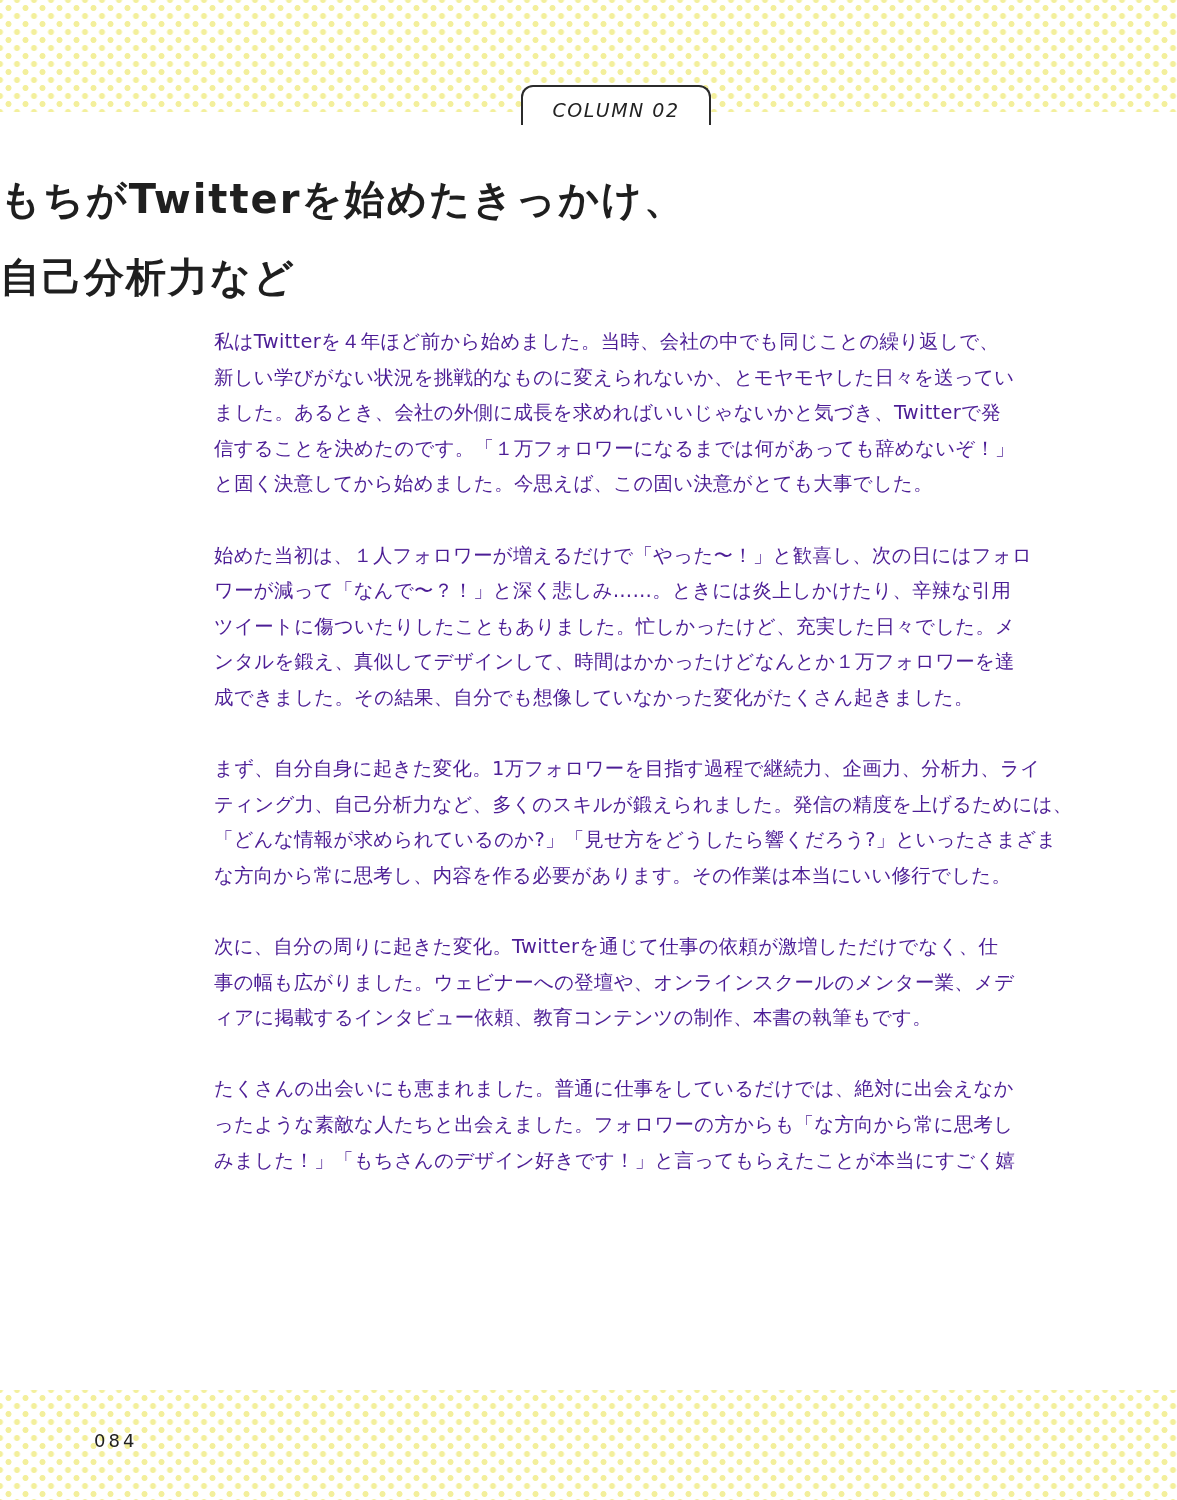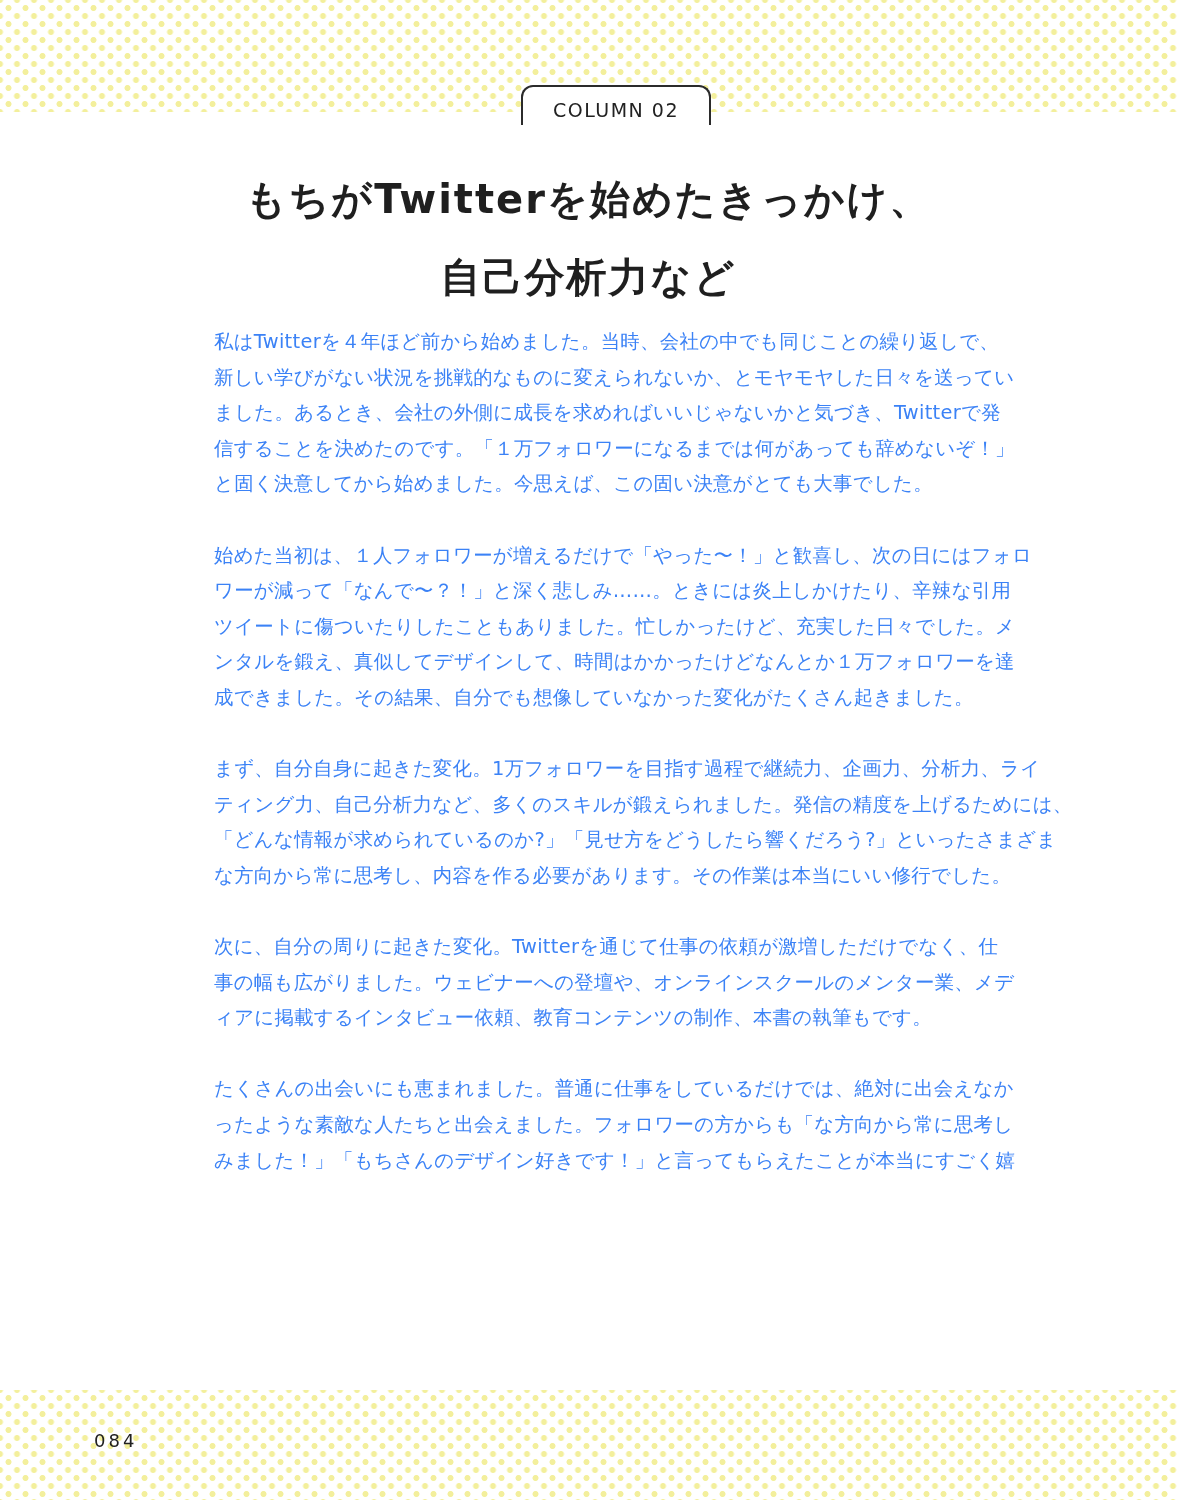--- a/index.html
+++ b/index.html
@@ -24,35 +24,35 @@
   .column-tab {
     position: absolute; left: 521px; top: 85px;
     width: 190px; height: 40px;
     background: #fff;
     border: 2px solid #2b2b2b; border-bottom: none;
     border-radius: 12px 12px 0 0;
     box-sizing: border-box;
     text-align: center;
     font-family: "DejaVu Sans", sans-serif;
     font-size: 19px; letter-spacing: 1.5px;
-    line-height: 46px; color: #222;
+    line-height: 46px; color: #222; font-style: italic;
   }
   .title {
     position: absolute; left: 0; right: 0; top: 160px;
-    text-align: center;
+    text-align: left;
     font-family: "DejaVu Sans", sans-serif;
     font-weight: bold;
     font-size: 40px; line-height: 78px;
     color: #1f1f1f; letter-spacing: 2px;
   }
   .body-text {
     position: absolute; left: 214px; top: 324px; width: 820px;
     font-family: "DejaVu Sans", sans-serif;
     font-size: 19.4px; line-height: 35.6px;
-    color: #3b82f6; letter-spacing: 0.3px;
+    color: #4c1d95; letter-spacing: 0.3px;
   }
   .body-text p { margin: 0 0 35.6px 0; }
   .body-text .line { display: block; white-space: nowrap; }
   .page-number {
     position: absolute; left: 94px; top: 1430px;
     font-family: "DejaVu Sans", sans-serif;
     font-size: 18px; letter-spacing: 3px; color: #222; text-align: right;
   }
 </style>
 </head>

